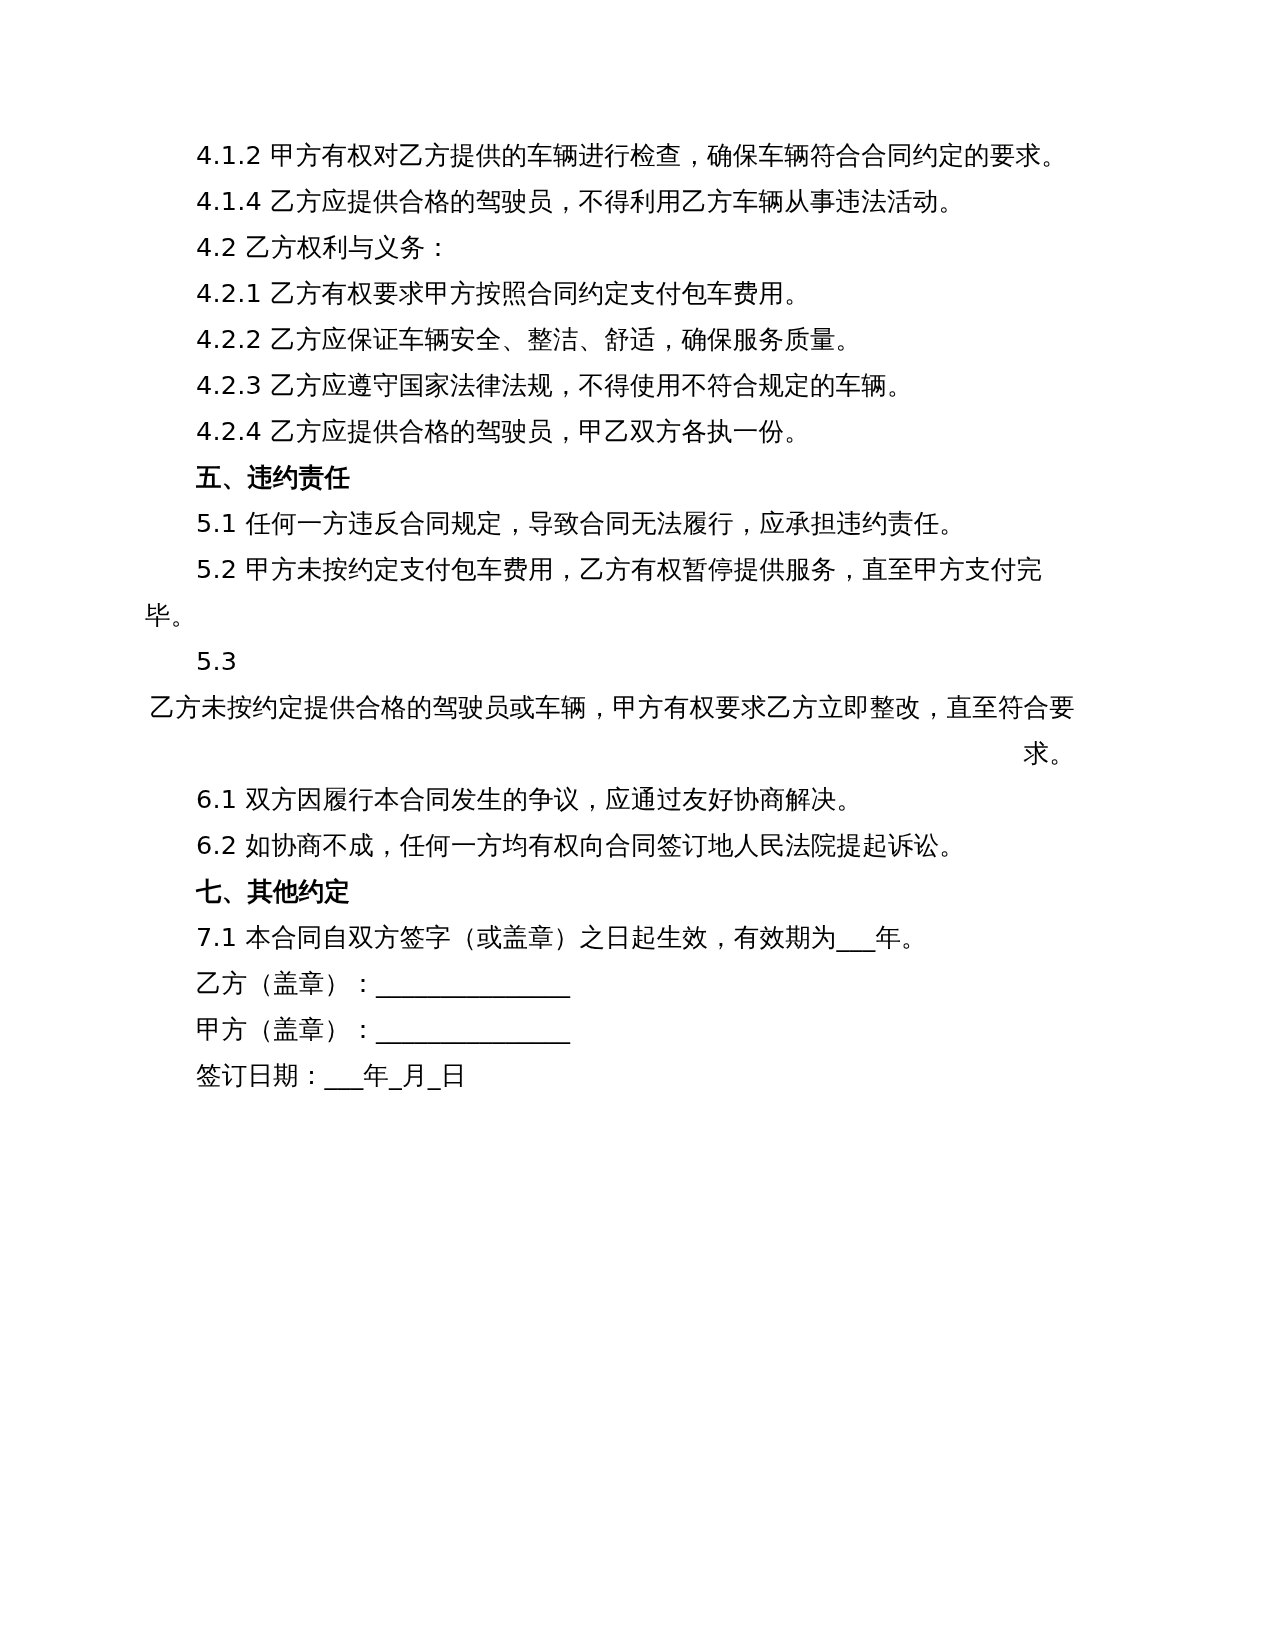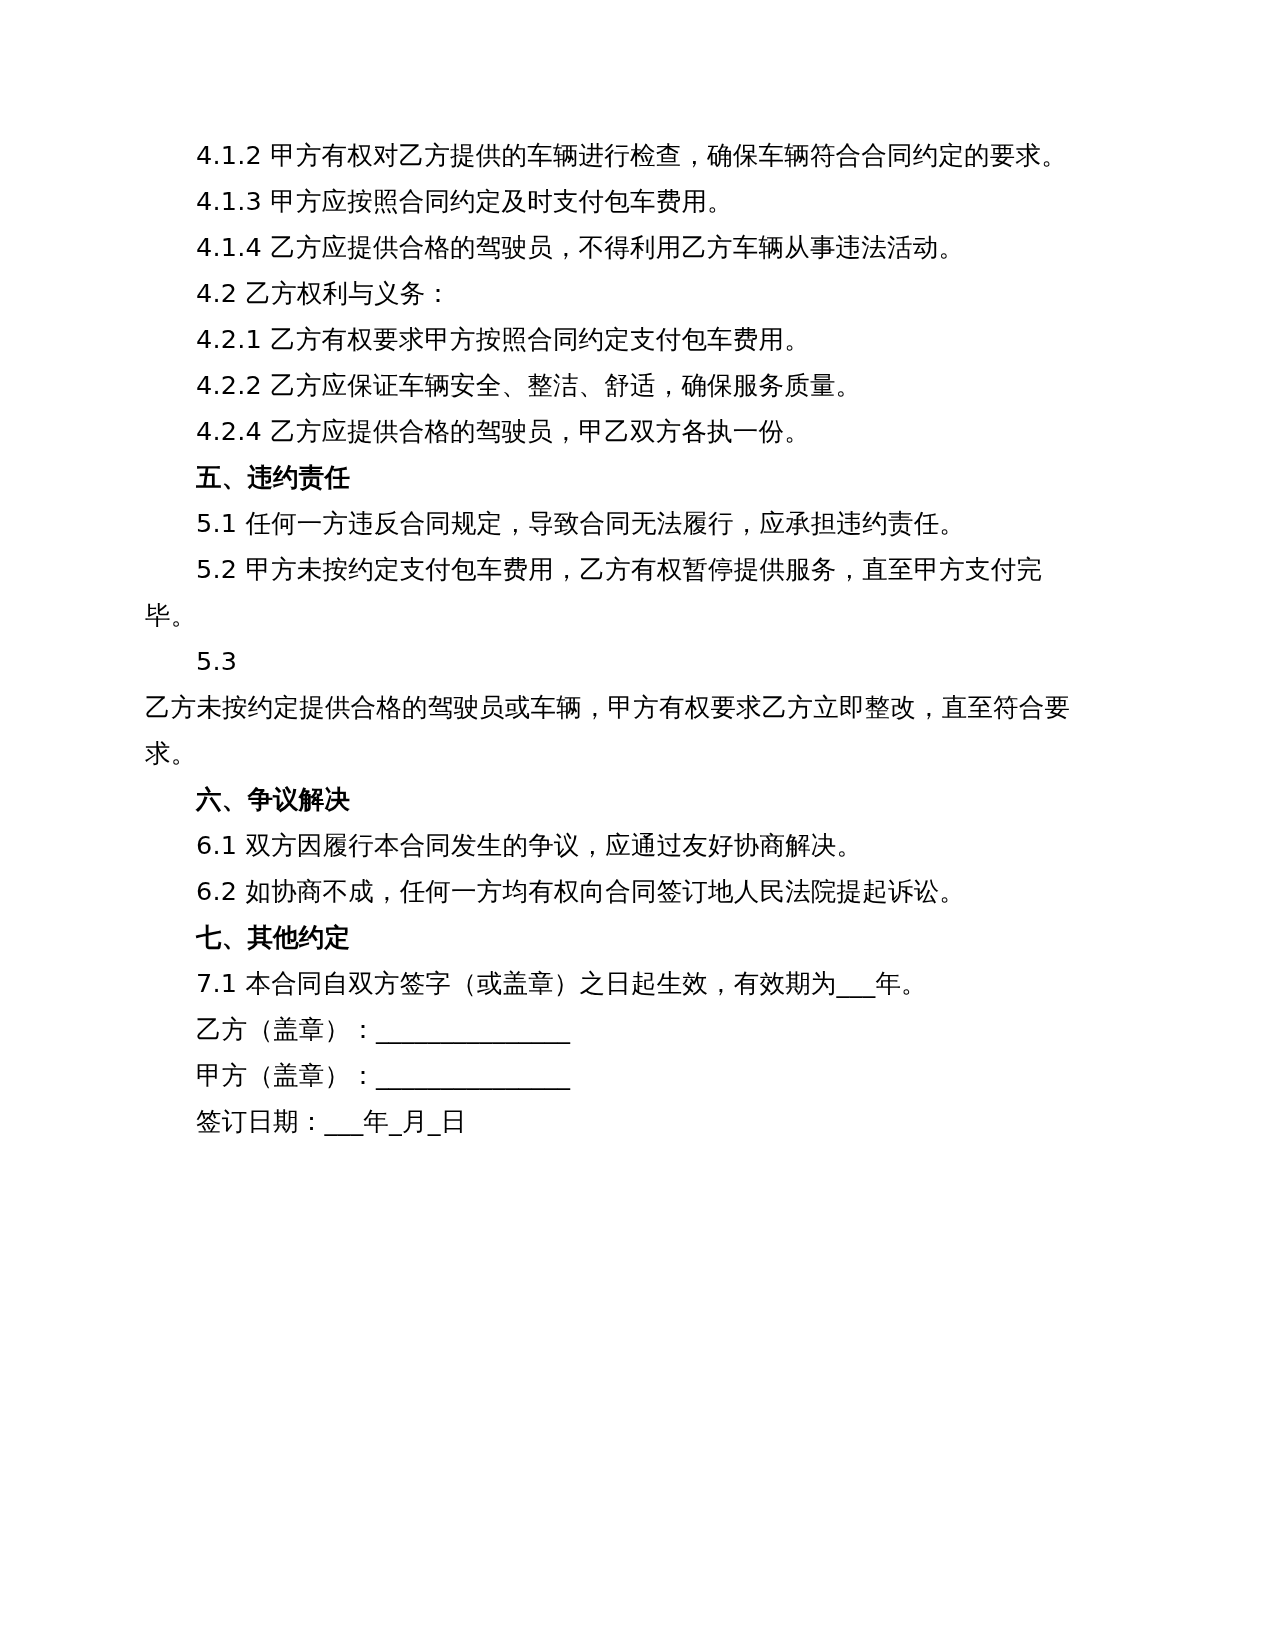--- a/index.html
+++ b/index.html
@@ -28,44 +28,44 @@
     line-height: 46px;
     letter-spacing: 0.2px;
     white-space: pre-wrap;
     margin: 0;
     padding: 0;
     text-indent: 2em;
     text-align: left;
   }
   .para.hang {
     text-indent: 0;
+    text-align: right;
   }
   .para.bold {
     font-weight: bold;
   }
 </style>
 </head>
 <body>
 
 <div class="page">
   <div class="content">
 
     <p class="para">4.1.2 甲方有权对乙方提供的车辆进行检查，确保车辆符合合同约定的要求。</p>
-    <p class="para">4.1.3 甲方应按照合同约定及时支付包车费用。</p>
     <p class="para">4.1.4 乙方应提供合格的驾驶员，不得利用乙方车辆从事违法活动。</p>
     <p class="para">4.2 乙方权利与义务：</p>
     <p class="para">4.2.1 乙方有权要求甲方按照合同约定支付包车费用。</p>
     <p class="para">4.2.2 乙方应保证车辆安全、整洁、舒适，确保服务质量。</p>
+    <p class="para">4.2.3 乙方应遵守国家法律法规，不得使用不符合规定的车辆。</p>
     <p class="para">4.2.4 乙方应提供合格的驾驶员，甲乙双方各执一份。</p>
     <p class="para bold">五、违约责任</p>
     <p class="para">5.1 任何一方违反合同规定，导致合同无法履行，应承担违约责任。</p>
     <p class="para">5.2 甲方未按约定支付包车费用，乙方有权暂停提供服务，直至甲方支付完毕。</p>
     <p class="para">5.3</p>
     <p class="para hang">乙方未按约定提供合格的驾驶员或车辆，甲方有权要求乙方立即整改，直至符合要求。</p>
-    <p class="para bold">六、争议解决</p>
     <p class="para">6.1 双方因履行本合同发生的争议，应通过友好协商解决。</p>
     <p class="para">6.2 如协商不成，任何一方均有权向合同签订地人民法院提起诉讼。</p>
     <p class="para bold">七、其他约定</p>
     <p class="para">7.1 本合同自双方签字（或盖章）之日起生效，有效期为___年。</p>
     <p class="para">乙方（盖章）：_______________</p>
     <p class="para">甲方（盖章）：_______________</p>
     <p class="para">签订日期：___年_月_日</p>
 
   </div>
 </div>

